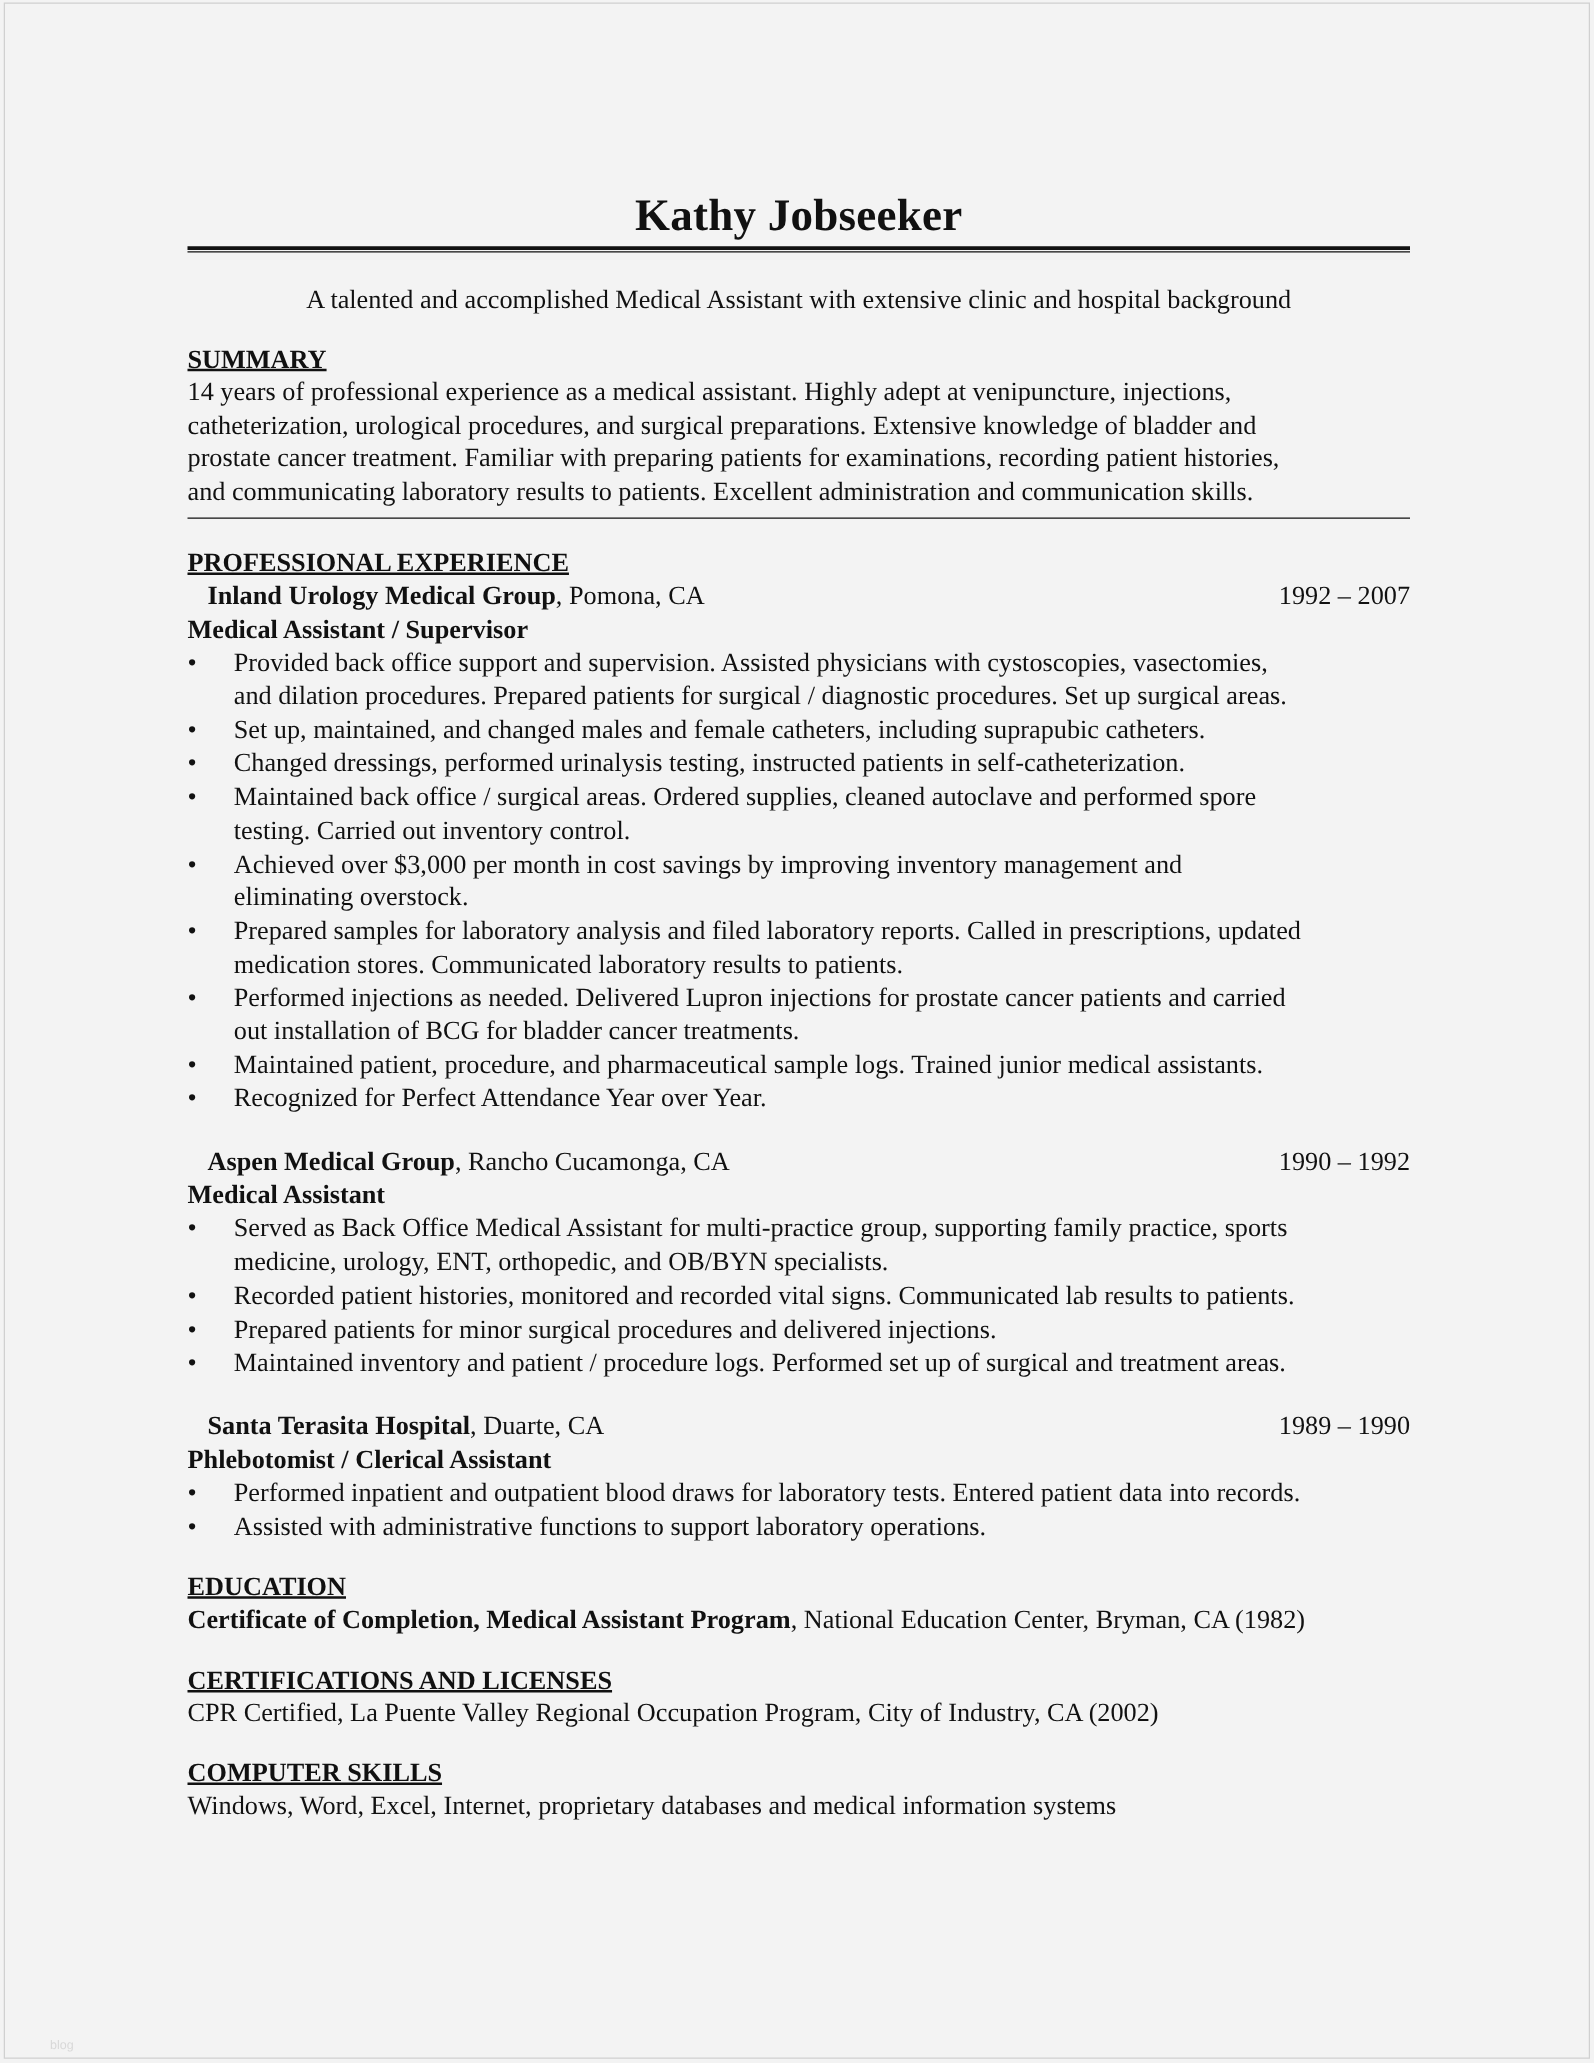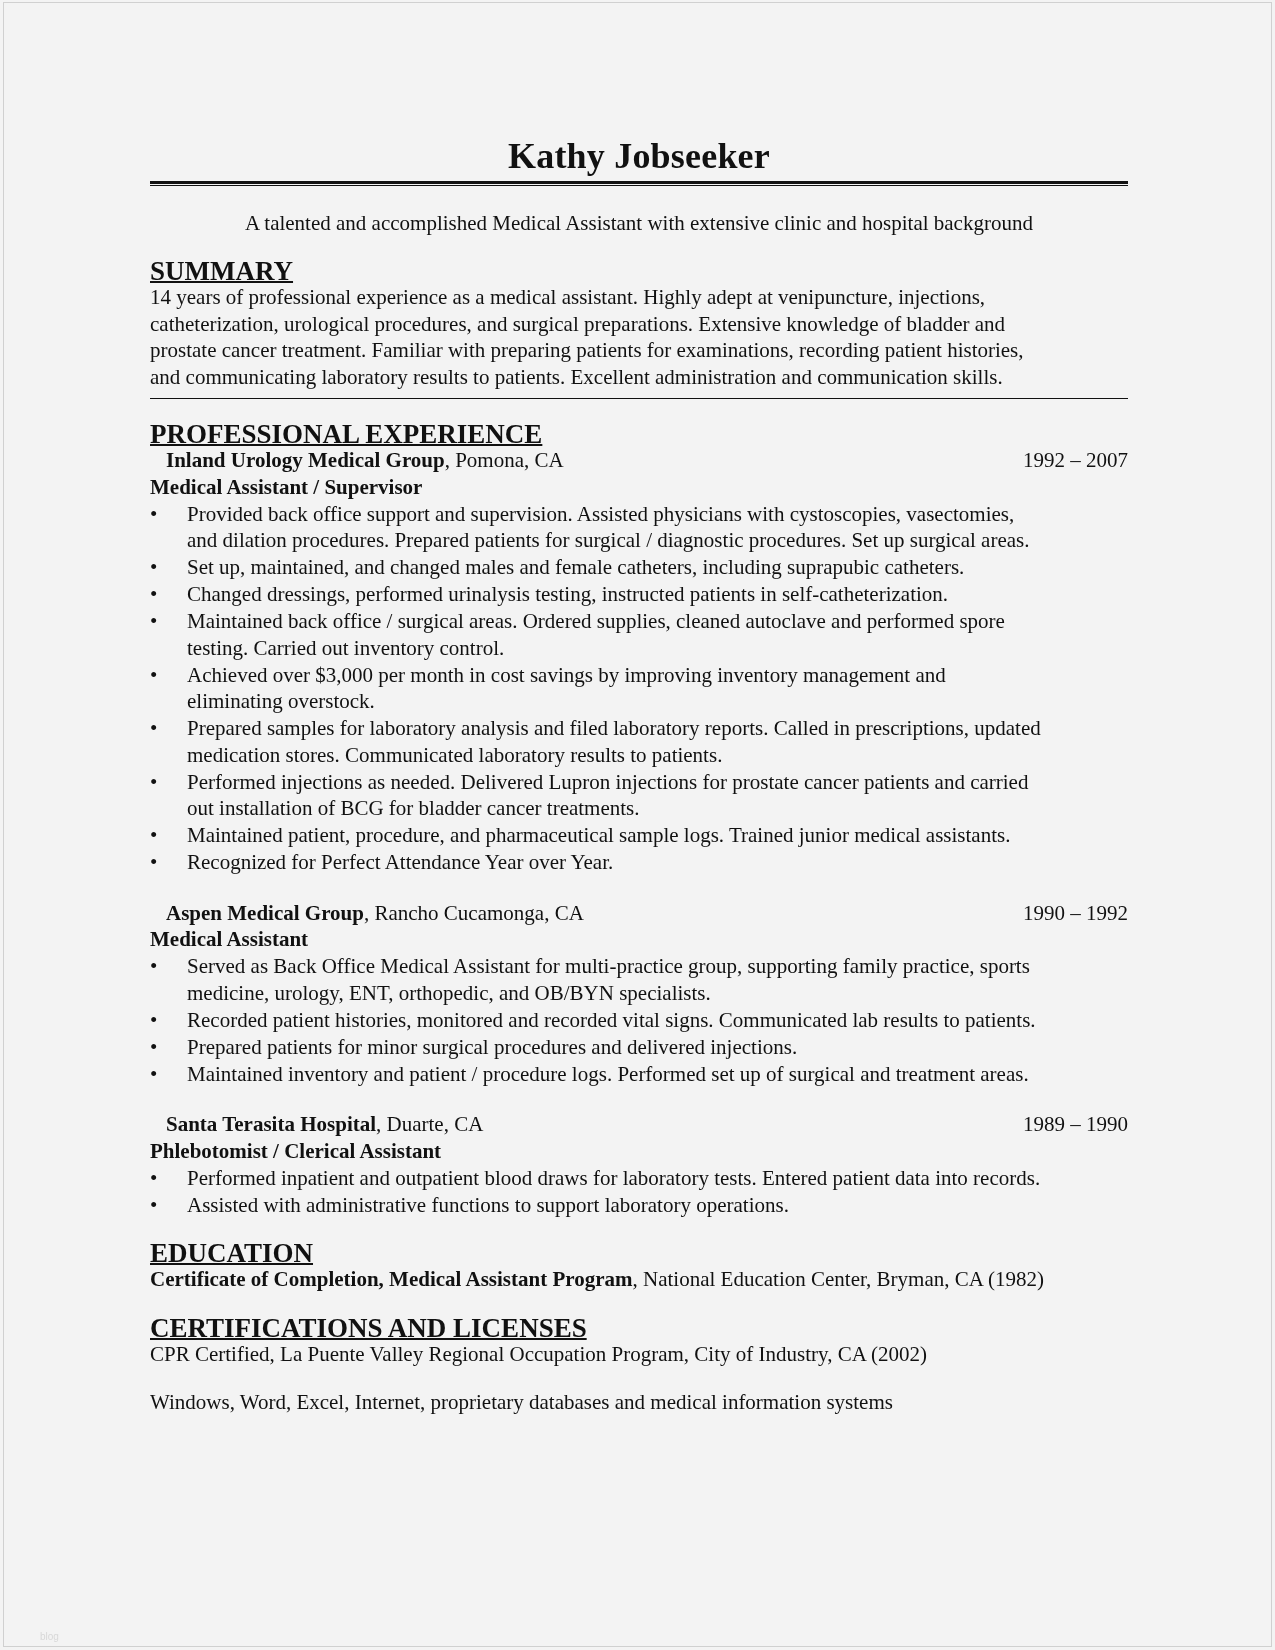--- a/index.html
+++ b/index.html
@@ -1,24 +1,24 @@
 <!DOCTYPE html>
 <html><head>
 <meta charset="utf-8">
 <style>
   html,body{margin:0;padding:0;}
   body{width:1275px;height:1650px;background:#f3f3f3;position:relative;overflow:hidden;
        font-family:"Liberation Serif","DejaVu Serif",serif;color:#111;}
   .frame{position:absolute;left:3px;top:2px;right:3px;bottom:3px;border:1px solid #d0d0d0;}
-  .page{position:absolute;left:150px;top:136px;width:978px;}
+  .page{position:absolute;left:150px;top:152px;width:978px;}
   .name{text-align:center;font-weight:bold;font-size:36px;line-height:40px;letter-spacing:0.2px;}
   .contact{text-align:center;font-size:21px;line-height:26px;margin-top:0px;}
   .rule-double{border-top:3px solid #111;margin-top:5px;height:1px;border-bottom:1px solid #111;}
   .tagline{text-align:center;font-weight:normal;font-size:21px;margin-top:24px;line-height:26px;}
-  .sec-title{font-weight:bold;font-size:27px;text-decoration:underline;text-decoration-thickness:2px;line-height:26px;}
+  .sec-title{font-weight:bold;font-size:21px;text-decoration:underline;text-decoration-thickness:2px;line-height:26px;}
   .para{font-size:21px;line-height:26.5px;}
   .rule{border-top:1.5px solid #111;margin-top:8px;}
   .job-head{display:flex;justify-content:space-between;font-size:21px;line-height:26.5px;}
   .job-head b{font-weight:bold;margin-left:16px;}
   .job-title{font-weight:bold;font-size:21px;line-height:26.5px;}
   ul{margin:0;padding:0;list-style:none;}
   li{position:relative;padding-left:37px;font-size:21px;line-height:26.5px;margin-top:0.5px;}
   li .dot{position:absolute;left:0;top:0;}
   .gap-m{height:22px;}
   .watermark{position:absolute;left:40px;top:1631px;font-family:Liberation Sans, sans-serif;
@@ -145,16 +145,17 @@
 
   <div class="gap-m"></div>
   <div class="sec-title">EDUCATION</div>
   <div class="para"><b>Certificate of Completion, Medical Assistant Program</b><span>, National Education Center, Bryman, CA (1982)</span></div>
 
   <div class="gap-m"></div>
   <div class="sec-title">CERTIFICATIONS AND LICENSES</div>
   <div class="para">CPR Certified, La Puente Valley Regional Occupation Program, City of Industry, CA (2002)</div>
 
   <div class="gap-m"></div>
+  <div class="sec-title">COMPUTER SKILLS</div>
   <div class="para">Windows, Word, Excel, Internet, proprietary databases and medical information systems</div>
 </div>
 
 <div class="watermark">blog</div>
 
 </body></html>

